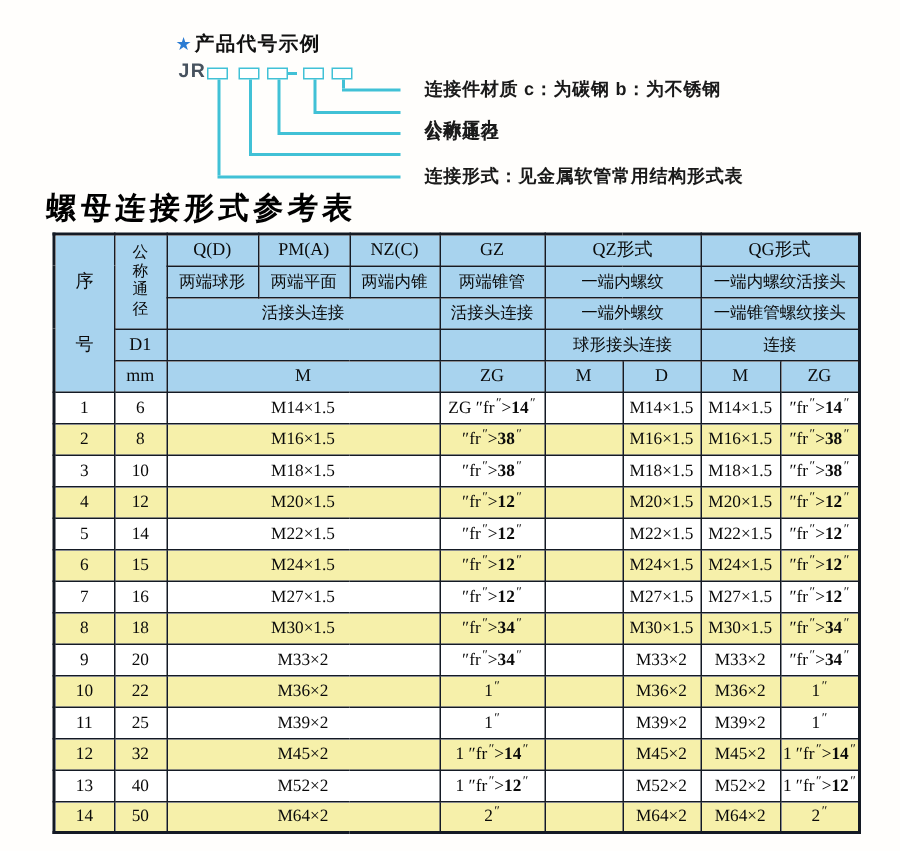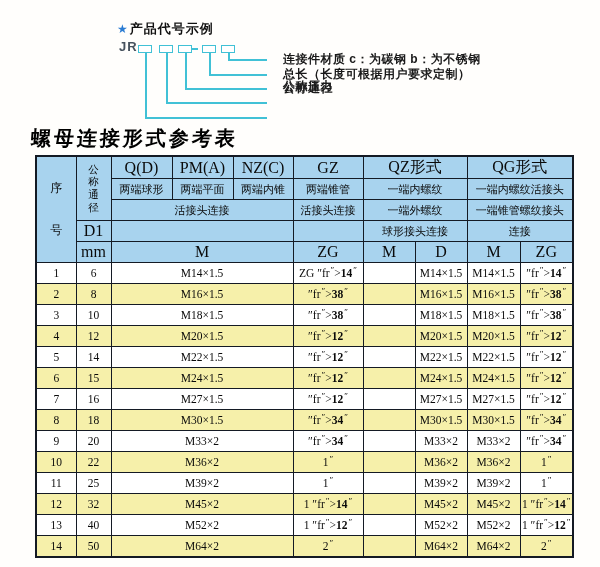--- a/index.html
+++ b/index.html
@@ -26,21 +26,21 @@
   
   .tbl-title{position:absolute;left:31px;top:125px;font-family:"Liberation Serif","DejaVu Serif",serif;
     font-size:20px;font-weight:bold;color:#000;letter-spacing:3px;transform:skewX(-4deg);}
 
   
   .tbl-wrap{position:absolute;left:35px;top:155px;}
   table{border-collapse:collapse;table-layout:fixed;width:537px;border:2px solid var(--border-dark);}
   td{border:1px solid var(--border-dark);text-align:center;vertical-align:middle;
      padding:0;height:21px;overflow:hidden;font-size:11px;color:#0a0a0a;}
   thead td{background:var(--header-blue);}
-  .lat{font-family:"Liberation Serif","DejaVu Serif",serif;font-size:16px;}
+  .lat{font-family:"Liberation Serif","DejaVu Serif",serif;font-size:12px;}
   .drow td{font-family:"Liberation Serif","DejaVu Serif",serif;font-size:11.5px;background:#fff;}
   .drow.alt td{background:var(--stripe-yellow);}
   .vsplit{display:flex;flex-direction:column;align-items:center;justify-content:center;height:100%;}
   .serial-txt{gap:25px;font-size:12px;}
   .nominal-txt{gap:1px;font-size:10.5px;line-height:1.1;}
   .inch{font-size:9px;position:relative;top:-4px;margin-left:1px;}
 </style>
 </head>
 <body>
 
@@ -64,23 +64,23 @@
       <div class="conn-v" style="left: 209px; top: 53px; height: 21px;"></div>
       <div class="conn-h" style="left: 209px; top: 74px; width: 58px;"></div>
       <div class="conn-v" style="left: 185px; top: 53px; height: 35px;"></div>
       <div class="conn-h" style="left: 185px; top: 88px; width: 82px;"></div>
       <div class="conn-v" style="left: 166px; top: 53px; height: 49px;"></div>
       <div class="conn-h" style="left: 166px; top: 102px; width: 101px;"></div>
       <div class="conn-v" style="left: 145px; top: 53px; height: 64px;"></div>
       <div class="conn-h" style="left: 145px; top: 117px; width: 122px;"></div>
     </div>
   <div class="callout" style="top:51px">连接件材质  c：为碳钢  b：为不锈钢</div>
-  <div class="callout" style="top:66px">总长（长度可根据用户要求定制）</div>
   <div class="callout" style="top:80px">公称通径</div>
   <div class="callout" style="top:78px">公称压力</div>
+  <div class="callout" style="top:109px">连接形式：见金属软管常用结构形式表</div>
 
   <div class="tbl-title">螺母连接形式参考表</div>
 
   <div class="tbl-wrap">
     <table>
       <colgroup>
         <col style="width:40px">
           <col style="width:35px">
         <col style="width:61px">
           <col style="width:61px">

